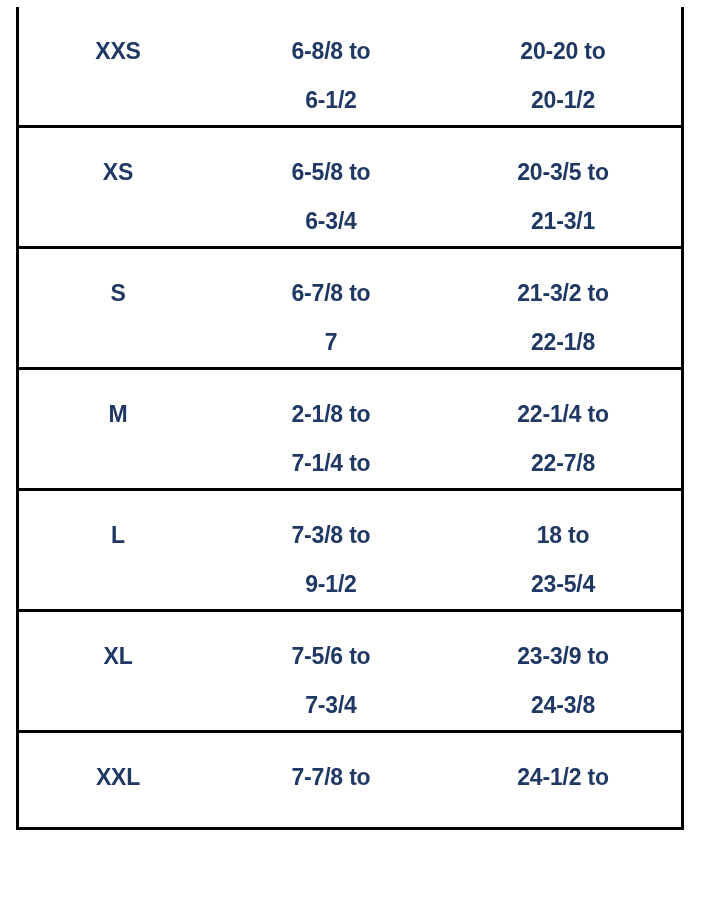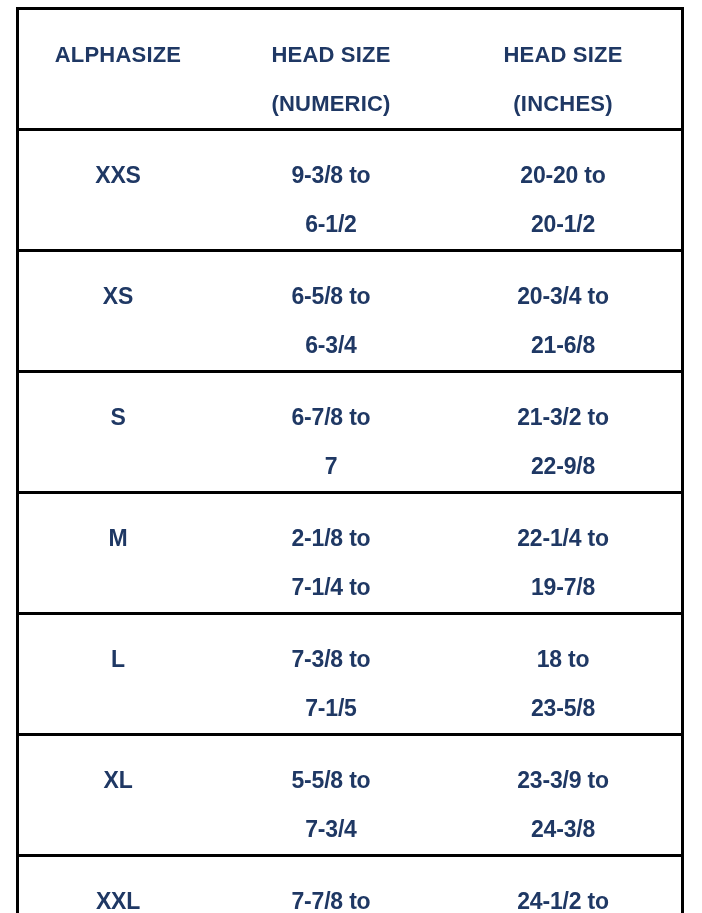--- a/index.html
+++ b/index.html
@@ -81,51 +81,31 @@
   }
 </style>
 </head>
 <body>
 
 <div id="page">
 
   <table class="size-table">
     <tbody>
 
-      <tr class="header-row first-row">
-        <td class="col1">
-          <span class="cell-inner">
-            <span class="line">ALPHASIZE</span>
-            <span class="line empty"></span>
-          </span>
-        </td>
-        <td class="col2 mid">
-          <span class="cell-inner">
-            <span class="line">HEAD SIZE</span>
-            <span class="line">(NUMERIC)</span>
-          </span>
-        </td>
-        <td class="col3">
-          <span class="cell-inner">
-            <span class="line">HEAD SIZE</span>
-            <span class="line">(INCHES)</span>
-          </span>
-        </td>
-      </tr>
 
       <tr>
         <td class="col1">
           <span class="cell-inner">
             <span class="line">XXS</span>
             <span class="line empty"></span>
           </span>
         </td>
         <td class="col2 mid">
           <span class="cell-inner">
-            <span class="line">9-3/8 to</span>
+            <span class="line">6-8/8 to</span>
             <span class="line">6-1/2</span>
           </span>
         </td>
         <td class="col3">
           <span class="cell-inner">
             <span class="line">20-20 to</span>
             <span class="line">20-1/2</span>
           </span>
         </td>
       </tr>
@@ -138,99 +118,99 @@
           </span>
         </td>
         <td class="col2 mid">
           <span class="cell-inner">
             <span class="line">6-5/8 to</span>
             <span class="line">6-3/4</span>
           </span>
         </td>
         <td class="col3">
           <span class="cell-inner">
-            <span class="line">20-3/4 to</span>
-            <span class="line">21-6/8</span>
+            <span class="line">20-3/5 to</span>
+            <span class="line">21-3/1</span>
           </span>
         </td>
       </tr>
 
       <tr>
         <td class="col1">
           <span class="cell-inner">
             <span class="line">S</span>
             <span class="line empty"></span>
           </span>
         </td>
         <td class="col2 mid">
           <span class="cell-inner">
             <span class="line">6-7/8 to</span>
             <span class="line">7</span>
           </span>
         </td>
         <td class="col3">
           <span class="cell-inner">
             <span class="line">21-3/2 to</span>
-            <span class="line">22-9/8</span>
+            <span class="line">22-1/8</span>
           </span>
         </td>
       </tr>
 
       <tr>
         <td class="col1">
           <span class="cell-inner">
             <span class="line">M</span>
             <span class="line empty"></span>
           </span>
         </td>
         <td class="col2 mid">
           <span class="cell-inner">
             <span class="line">2-1/8 to</span>
             <span class="line">7-1/4 to</span>
           </span>
         </td>
         <td class="col3">
           <span class="cell-inner">
             <span class="line">22-1/4 to</span>
-            <span class="line">19-7/8</span>
+            <span class="line">22-7/8</span>
           </span>
         </td>
       </tr>
 
       <tr>
         <td class="col1">
           <span class="cell-inner">
             <span class="line">L</span>
             <span class="line empty"></span>
           </span>
         </td>
         <td class="col2 mid">
           <span class="cell-inner">
             <span class="line">7-3/8 to</span>
-            <span class="line">7-1/5</span>
+            <span class="line">9-1/2</span>
           </span>
         </td>
         <td class="col3">
           <span class="cell-inner">
             <span class="line">18 to</span>
-            <span class="line">23-5/8</span>
+            <span class="line">23-5/4</span>
           </span>
         </td>
       </tr>
 
       <tr>
         <td class="col1">
           <span class="cell-inner">
             <span class="line">XL</span>
             <span class="line empty"></span>
           </span>
         </td>
         <td class="col2 mid">
           <span class="cell-inner">
-            <span class="line">5-5/8 to</span>
+            <span class="line">7-5/6 to</span>
             <span class="line">7-3/4</span>
           </span>
         </td>
         <td class="col3">
           <span class="cell-inner">
             <span class="line">23-3/9 to</span>
             <span class="line">24-3/8</span>
           </span>
         </td>
       </tr>

